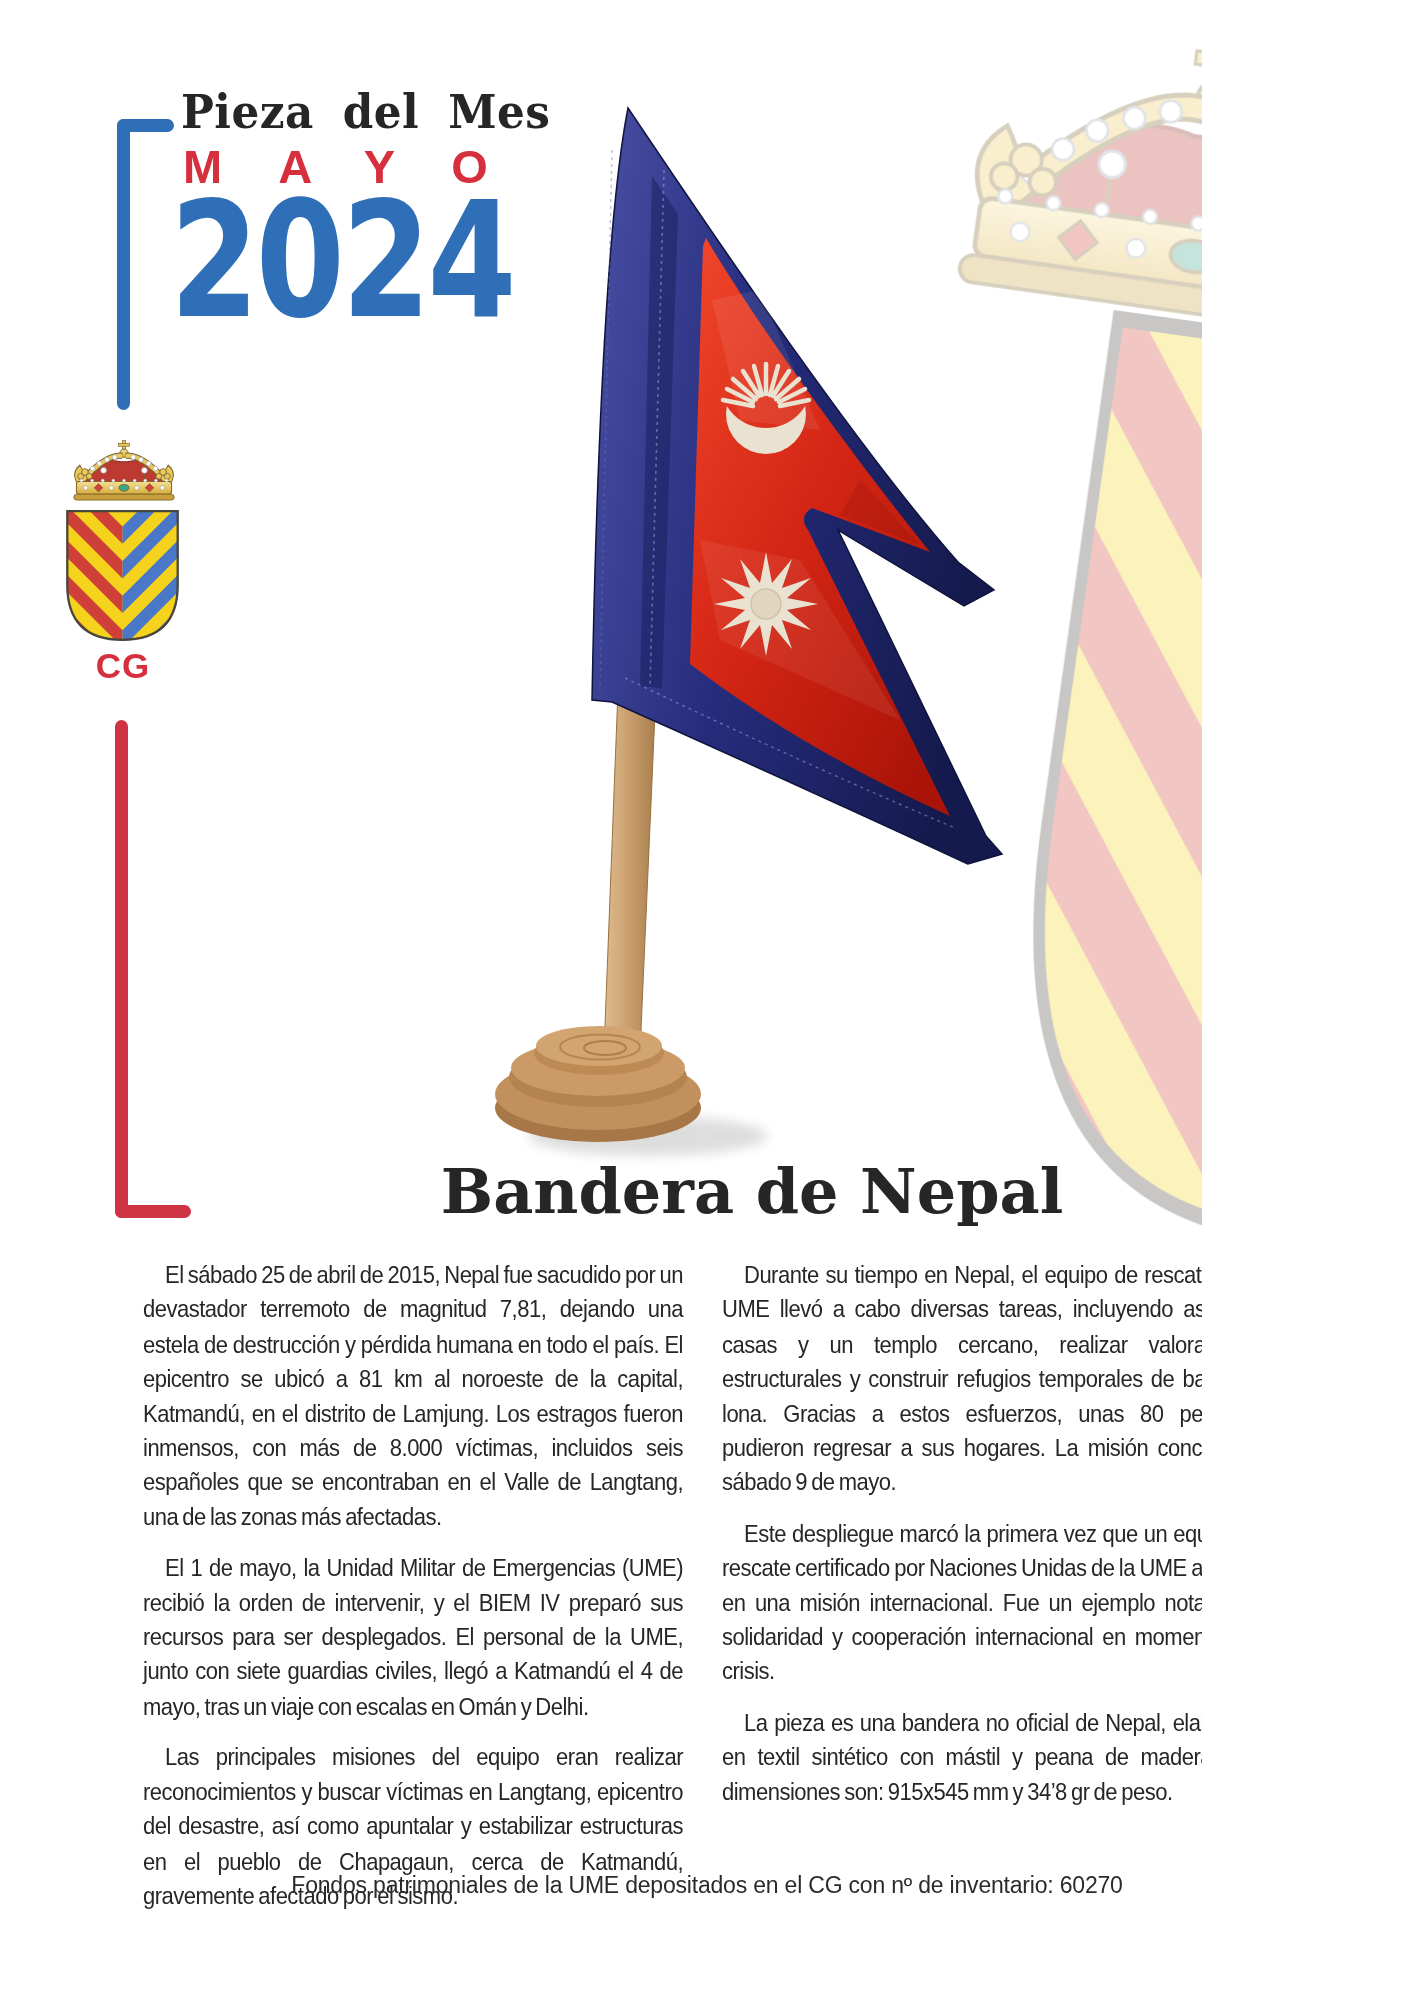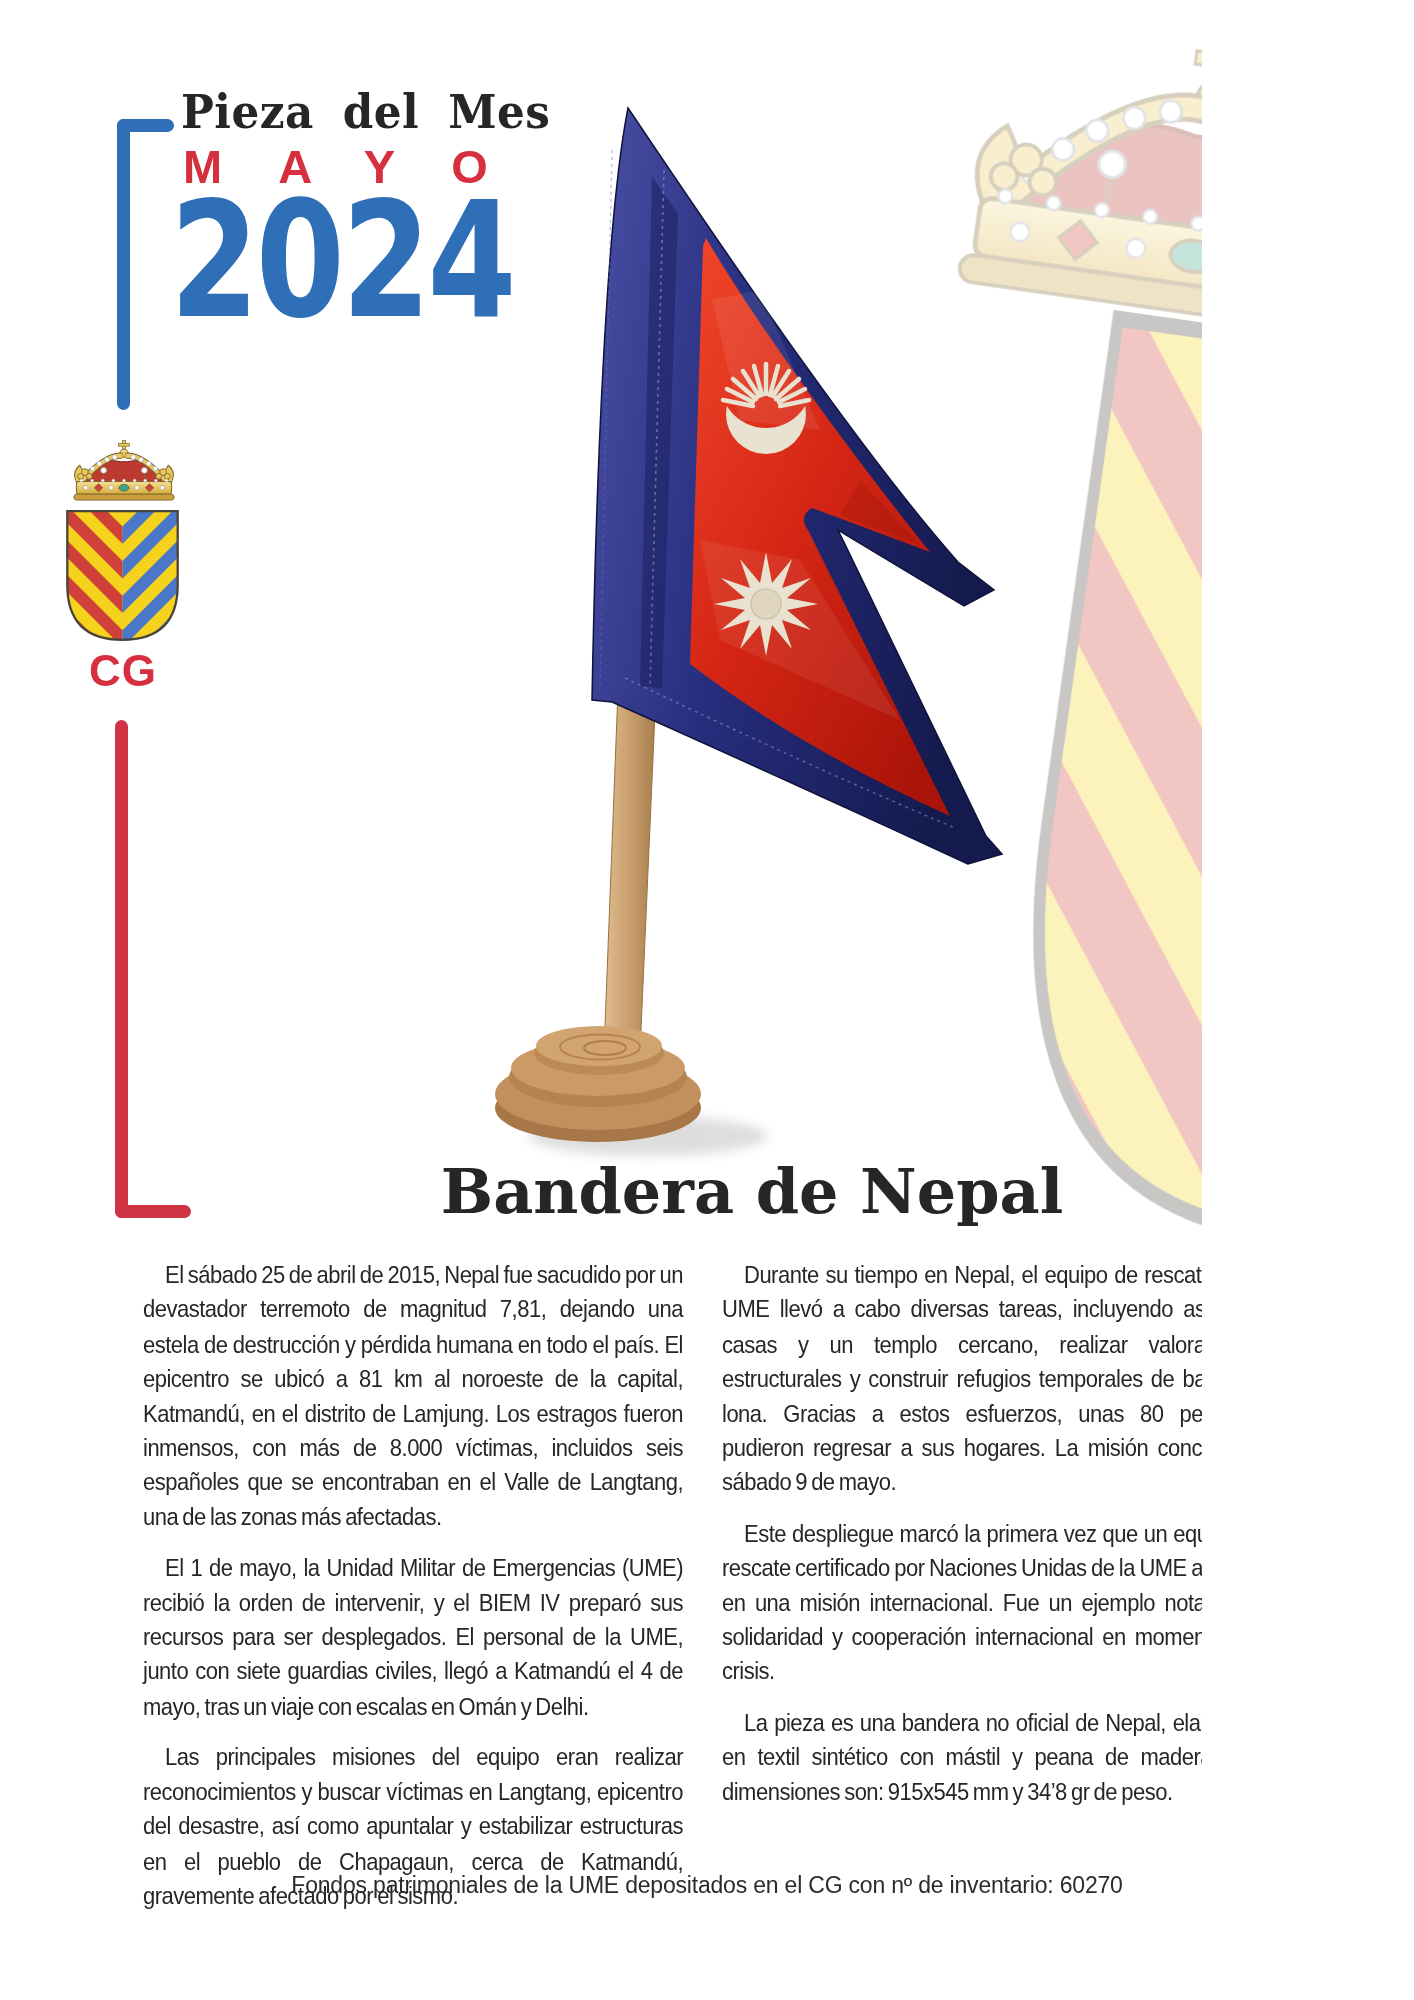--- a/index.html
+++ b/index.html
@@ -31,21 +31,21 @@
   .bracket{position:absolute;z-index:2;border-radius:8px;}
   .b-blue{background:#2f6fb7;}
   .b-red{background:#d03344;}
   .blue-v{left:117px;top:119px;width:13px;height:291px;}
   .blue-h{left:117px;top:119px;width:57px;height:13px;}
   .red-v{left:115px;top:720px;width:13px;height:498px;}
   .red-h{left:115px;top:1205px;width:76px;height:13px;}
 
   .cg-label{
     position:absolute;left:88px;top:646px;width:70px;z-index:2;text-align:center;
-    font-weight:700;font-size:44px;letter-spacing:1px;color:#d6303e;
+    font-weight:700;font-size:35px;letter-spacing:1px;color:#d6303e;
   }
 
   .title{
     position:absolute;left:752px;top:1160px;z-index:2;transform:translateX(-50%);
     font-family:"DejaVu Serif","Liberation Serif",serif;font-weight:700;
     font-size:62px;line-height:64px;color:#262626;white-space:nowrap;margin:0;
   }
 
   .col{
     position:absolute;top:1258px;z-index:2;

